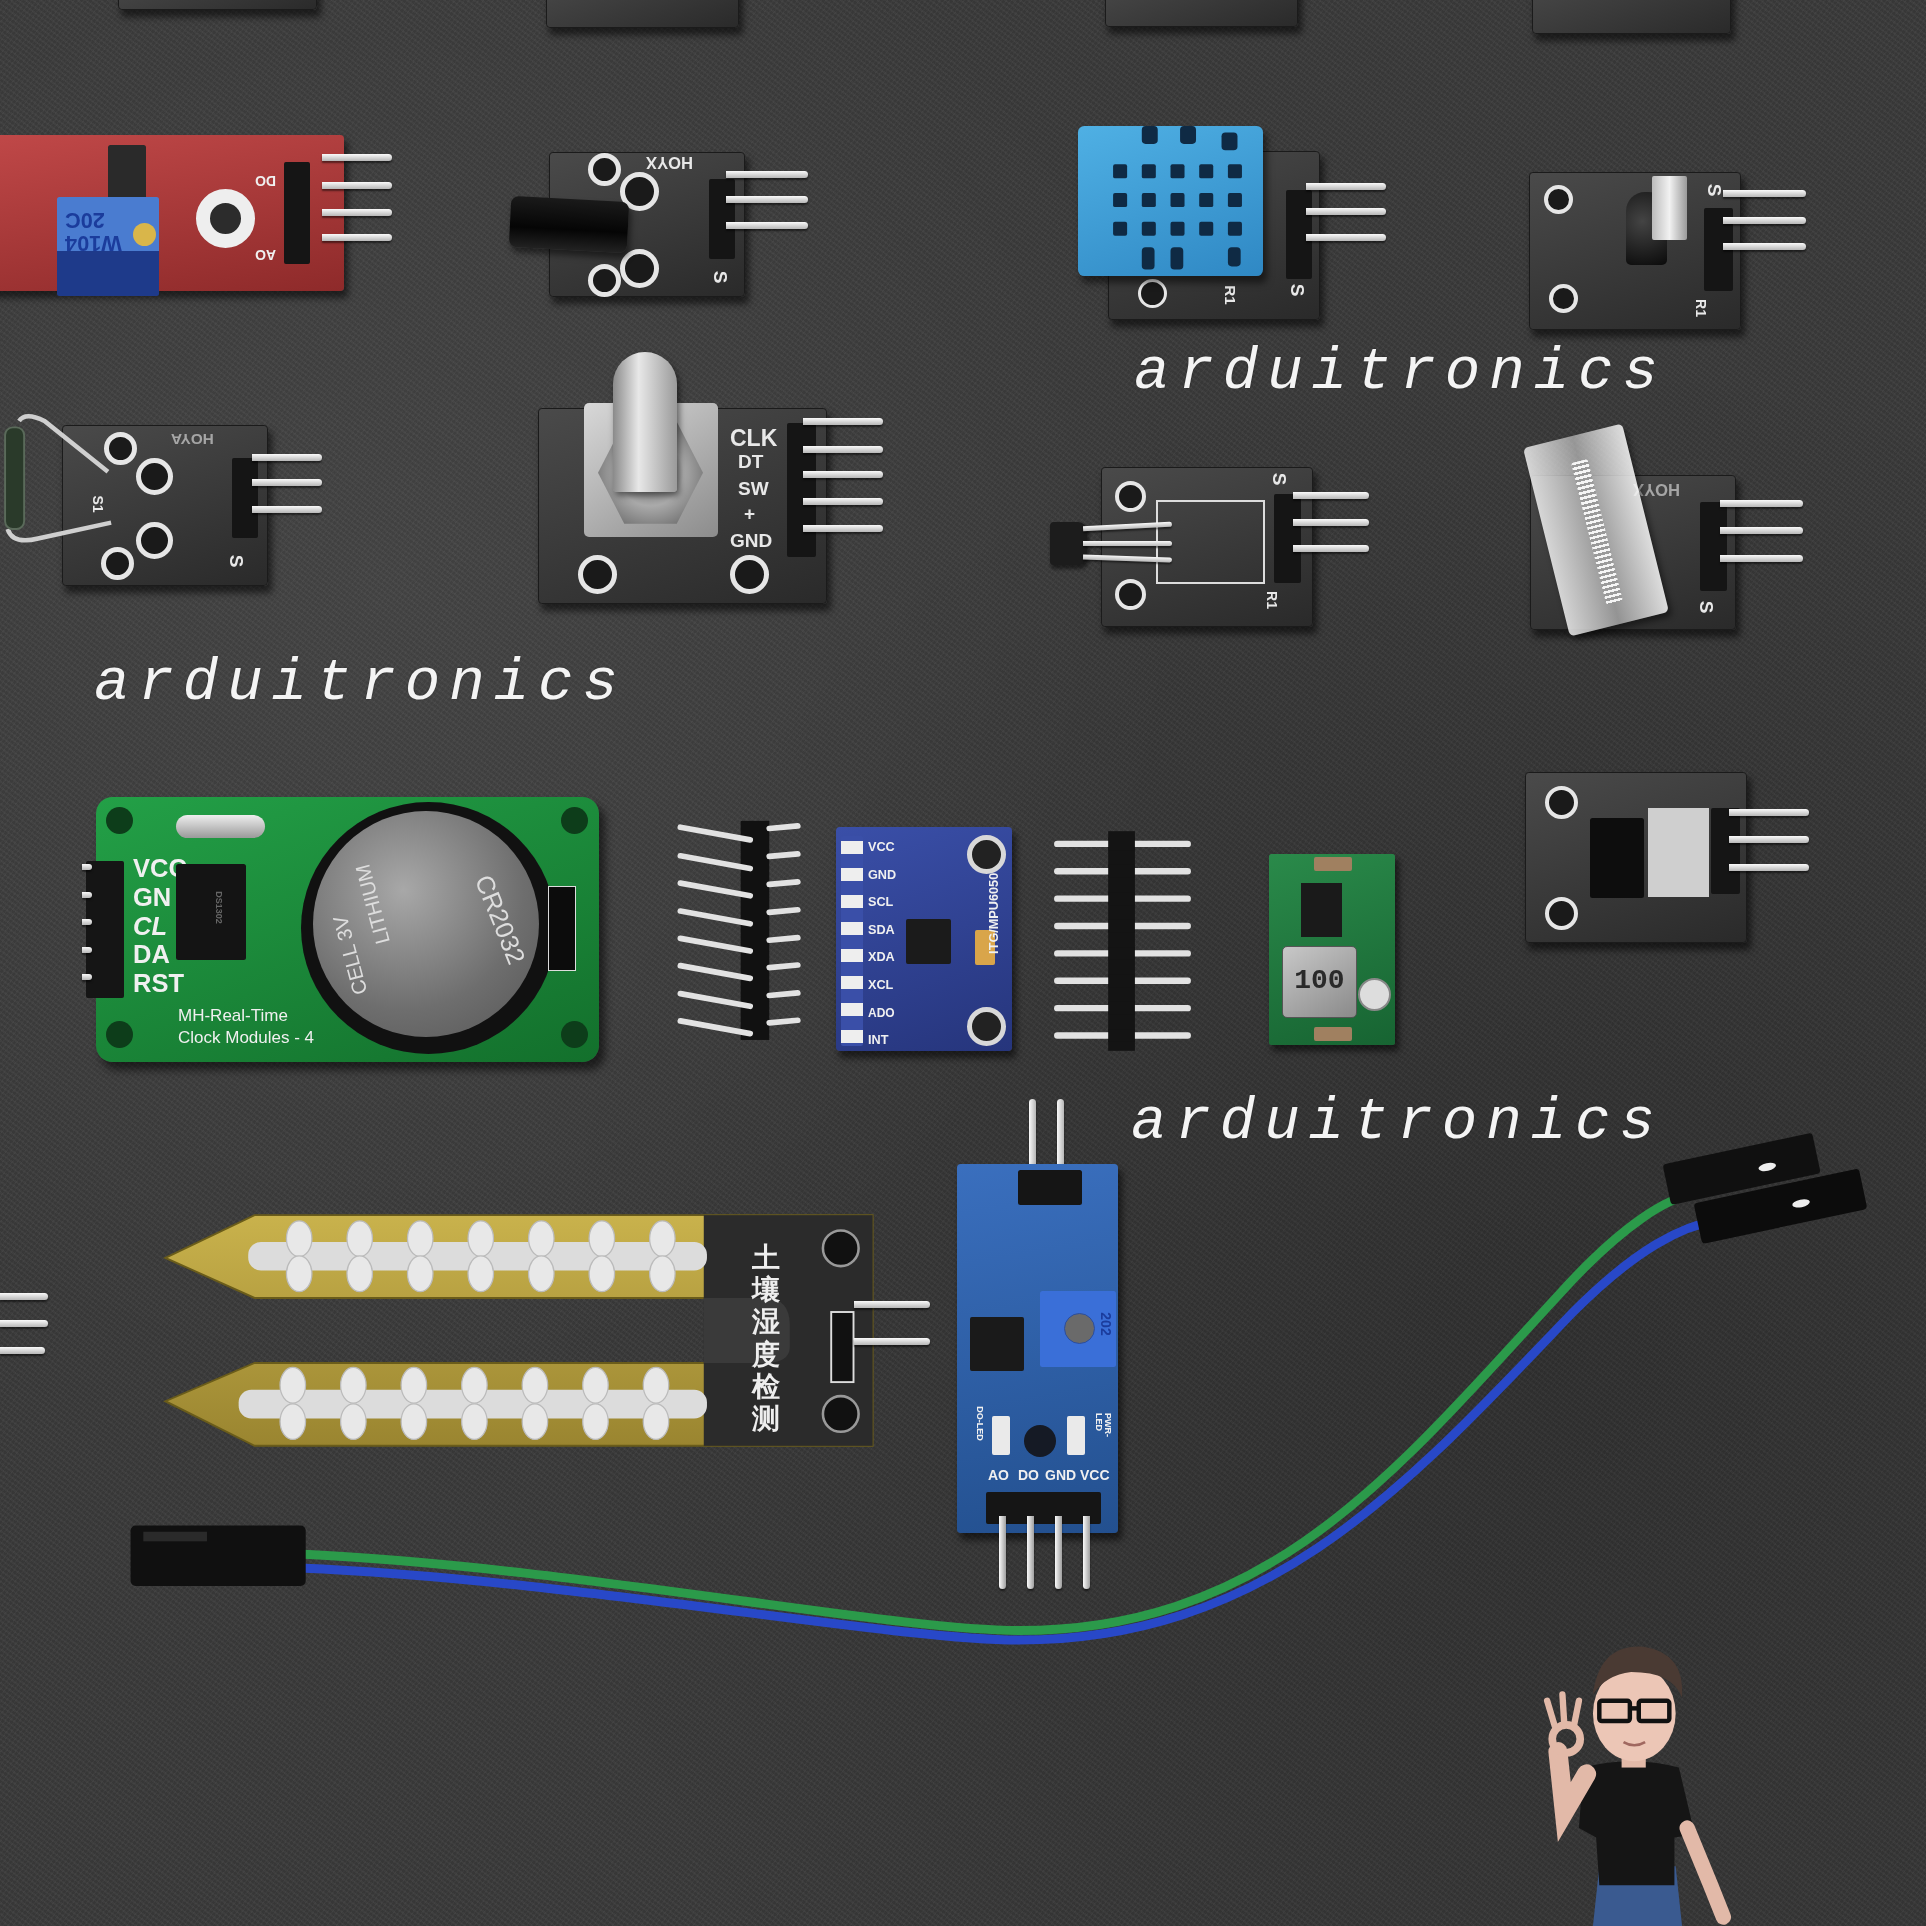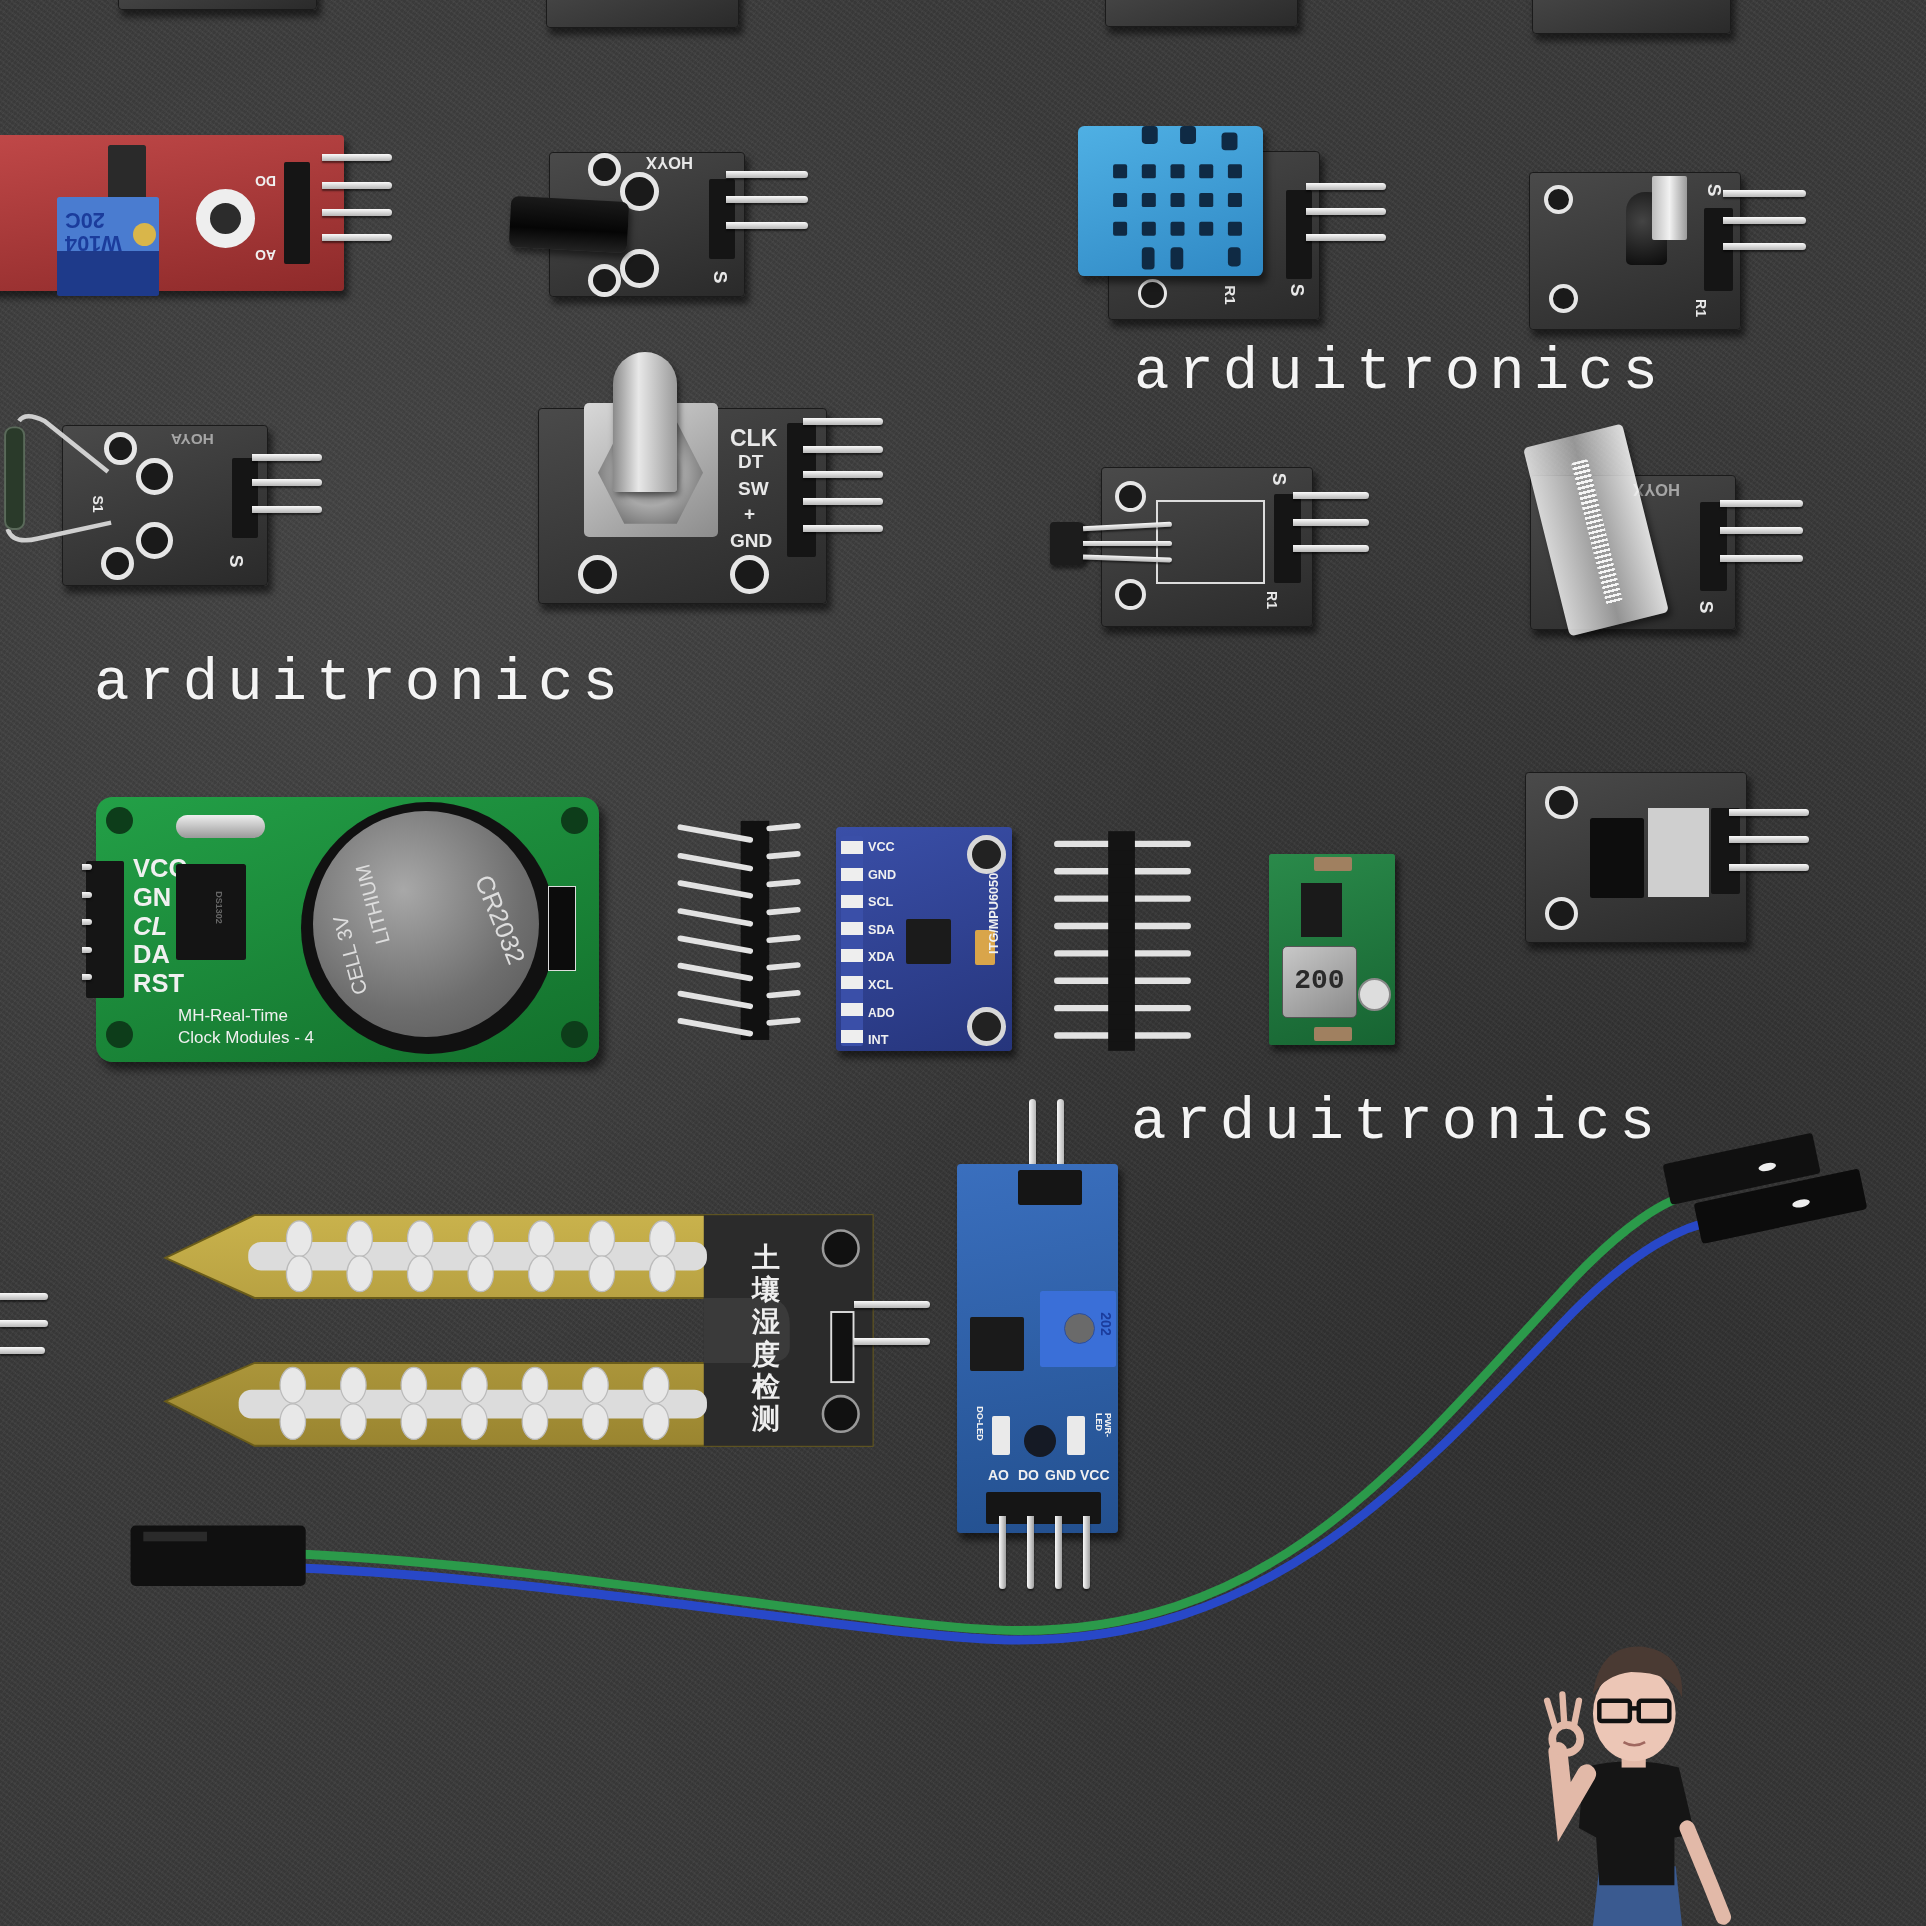--- a/index.html
+++ b/index.html
@@ -5,21 +5,21 @@
   html,body{margin:0;padding:0;}
   body{width:1926px;height:1926px;overflow:hidden;background:#3b3b3b;font-family:"Liberation Sans",sans-serif;}
   #scene{position:relative;width:1926px;height:1926px;overflow:hidden;
     background:
       radial-gradient(circle at 20% 30%, rgba(255,255,255,0.05), transparent 40%),
       radial-gradient(circle at 80% 70%, rgba(0,0,0,0.18), transparent 50%),
       repeating-linear-gradient(37deg, rgba(255,255,255,0.025) 0 1.9px, rgba(0,0,0,0.03) 1.9px 4.5px),
       repeating-linear-gradient(-53deg, rgba(255,255,255,0.02) 0 1.3px, rgba(0,0,0,0.025) 1.3px 3.8px),
       #3a3a3a;}
   .abs{position:absolute;}
-  .watermark{position:absolute;font-family:"Liberation Mono",monospace;color:#f4f4f4;font-size:59px;letter-spacing:9px;white-space:nowrap;text-shadow:0 0 1.9px rgba(0,0,0,0.4);}
+  .watermark{position:absolute;font-family:"Liberation Mono",monospace;color:#f4f4f4;font-size:59px;letter-spacing:9px;white-space:nowrap;text-shadow:0 0 1.9px rgba(0,0,0,0.4);font-style:italic;}
   
   .kboard{position:absolute;background:linear-gradient(160deg,#4a4a4a,#2a2a2a);border:1.9px solid #1b1b1b;border-radius:3.8px;box-shadow:3.8px 6.4px 7.6px rgba(0,0,0,0.55);}
   .silk{position:absolute;color:#e8e8e8;font-weight:bold;}
   .hole{position:absolute;border-radius:50%;background:#1a1a1a;border:5.7px solid #e6e6e6;box-sizing:border-box;}
   .bighole{position:absolute;border-radius:50%;background:#222;border:5.1px solid #d8d8d8;box-sizing:border-box;}
   .pin{position:absolute;height:7px;background:linear-gradient(#fafafa,#b7b7b7);border-radius:0 3.8px 3.8px 0;box-shadow:0 1.9px 1.9px rgba(0,0,0,0.5);}
   .header{position:absolute;background:#151515;border-radius:1.9px;}
   .pcbtxt{position:absolute;color:#f0f0f0;font-weight:bold;line-height:1;}
 </style>
 </head>
@@ -273,21 +273,21 @@
         <rect x="85" y="187" width="42" height="20"></rect>
         <rect x="85" y="230" width="42" height="20"></rect>
         <rect x="85" y="273" width="42" height="20"></rect>
         <rect x="85" y="316" width="42" height="20"></rect>
       </g>
   </svg>
 
   <div class="abs" style="left:1269px;top:854px;width:126px;height:191px;background:linear-gradient(160deg,#2a8a4a,#176432);border-radius:2.5px;box-shadow:3.2px 5.1px 6.4px rgba(0,0,0,0.55);">
     <div class="abs" style="left:32px;top:29px;width:41px;height:54px;background:#1a1a1a;"></div>
     <div class="abs" style="left:12.7px;top:92px;width:73px;height:70px;background:linear-gradient(145deg,#c8c8c8,#8a8a8a);border-radius:5.1px;border:1.9px solid #555;">
-      <div class="pcbtxt" style="left:11.5px;top:20.4px;font-size:28px;color:#2a2a2a;font-family:'Liberation Mono',monospace;">200</div>
+      <div class="pcbtxt" style="left:11.5px;top:20.4px;font-size:28px;color:#2a2a2a;font-family:'Liberation Mono',monospace;">100</div>
     </div>
     <div class="abs" style="left:89px;top:124px;width:29px;height:29px;border-radius:50%;background:#ddd;border:2.5px solid #888;"></div>
     <div class="abs" style="left:45px;top:3.2px;width:38px;height:14px;background:#a08060;border-radius:1.9px;"></div>
     <div class="abs" style="left:45px;top:173px;width:38px;height:14px;background:#a08060;border-radius:1.9px;"></div>
   </div>
 
   <div class="kboard" style="left:1525px;top:772px;width:220px;height:169px;">
     <div class="hole" style="left:19px;top:12.7px;width:33px;height:33px;border-width:4.5px;"></div>
     <div class="hole" style="left:19px;top:124px;width:33px;height:33px;border-width:4.5px;"></div>
     <div class="abs" style="left:64px;top:45px;width:54px;height:80px;background:#0d0d0d;border-radius:2.5px;"></div>

